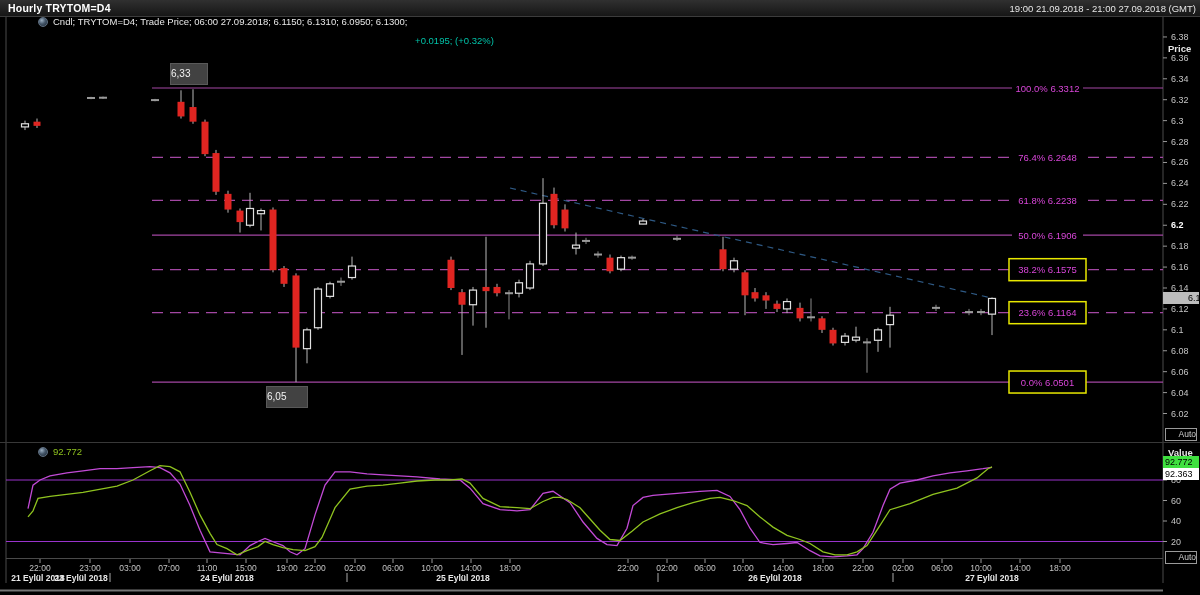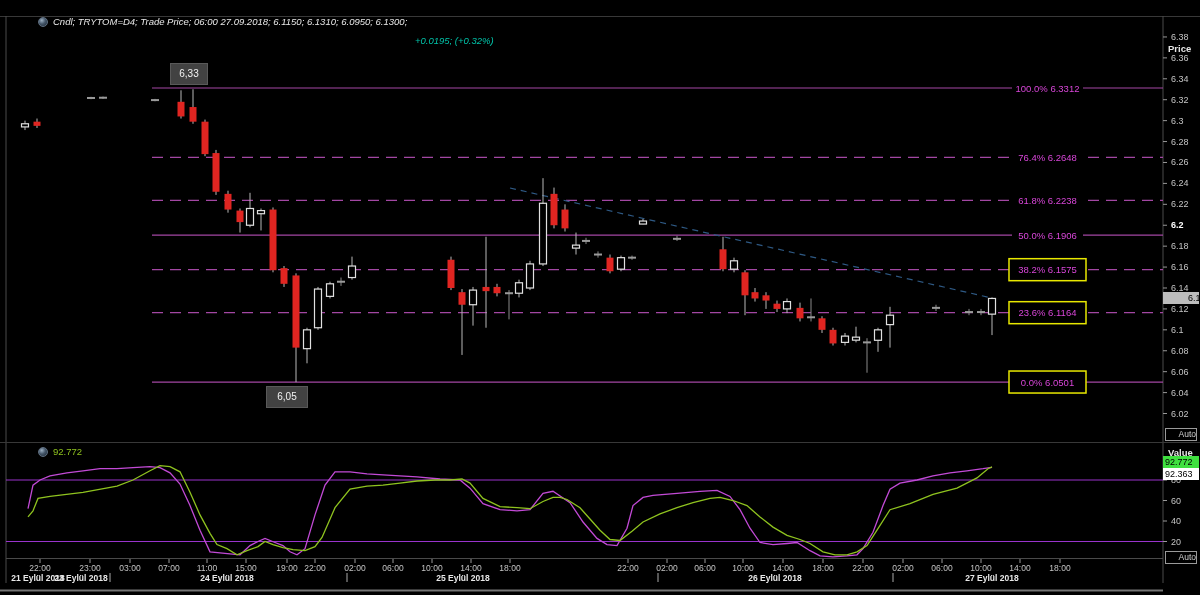--- a/index.html
+++ b/index.html
@@ -8,34 +8,34 @@
   svg{position:absolute;top:0;left:0;font-family:"Liberation Sans",sans-serif;}
   .titlebar{position:absolute;top:0;left:0;width:1200px;height:16px;
             background:linear-gradient(#303030,#161616);border-bottom:1px solid #3c3c3c;
             display:flex;justify-content:space-between;align-items:center;z-index:5;}
   .titlebar .title{color:#fff;font-size:10.5px;font-weight:bold;padding-left:8px;letter-spacing:.2px;}
   .titlebar .range{color:#e6e6e6;font-size:9.5px;padding-right:4px;}
   .legend{position:absolute;height:13px;display:flex;align-items:center;gap:5px;z-index:4;}
   .legend-icon{width:10px;height:10px;border-radius:50%;flex:0 0 auto;
                background:radial-gradient(circle at 35% 30%, #9fb2c4 0%, #46586b 45%, #18222e 100%);
                border:1px solid #5f6f80;box-sizing:border-box;}
-  .price-legend{left:38px;top:15px;font-style:italic;}
+  .price-legend{left:38px;top:15px;}
   .price-legend .main{color:#e8e8e8;font-size:9.5px;white-space:pre;}
   .price-legend .chg{color:#00c2a8;font-size:9.5px;white-space:pre;margin-top:38px;}
   .stoch-legend{left:38px;top:445px;}
   .stoch-legend .main{color:#c24ad6;font-size:9.5px;white-space:pre;}
   .stoch-legend .kval{color:#8fc31f;font-size:9.5px;white-space:pre;}
   .axis-title{position:absolute;left:1168px;color:#e5e5e5;font-size:9.5px;font-weight:bold;z-index:4;}
   .badge{position:absolute;left:1163px;width:36px;height:12px;color:#000;font-size:9px;
          line-height:12px;padding-left:2px;box-sizing:border-box;z-index:4;}
   .autobtn{position:absolute;left:1165px;width:30px;height:11px;border:1px solid #9a9a9a;
            color:#cfcfcf;font-size:8.5px;line-height:11px;text-align:right;background:#000;
            box-sizing:content-box;z-index:4;cursor:pointer;}
   .ann{position:absolute;background:#424242;border:1px solid #595959;color:#f2f2f2;
-       font-size:10px;text-align:center;line-height:20px;height:20px;z-index:4;}
+       font-size:10px;line-height:20px;height:20px;z-index:4;}
 </style>
 </head>
 <body>
 
 <div class="app">
 
   <svg id="chart-svg" width="1200" height="595" viewBox="0 0 1200 595">
       <line x1="0" y1="16.5" x2="1200" y2="16.5" stroke="#383838"></line>
       <line x1="6" y1="16" x2="6" y2="583" stroke="#4a4a4a"></line>
       <line x1="1163" y1="16" x2="1163" y2="583" stroke="#4a4a4a"></line>
@@ -303,20 +303,24 @@
         <text x="463" y="581" fill="#e8e8e8" text-anchor="middle" font-weight="bold">25 Eylül 2018</text>
         <text x="775" y="581" fill="#e8e8e8" text-anchor="middle" font-weight="bold">26 Eylül 2018</text>
         <text x="992" y="581" fill="#e8e8e8" text-anchor="middle" font-weight="bold">27 Eylül 2018</text>
         <line x1="110" y1="573" x2="110" y2="582" stroke="#aaa"></line>
         <line x1="347" y1="573" x2="347" y2="582" stroke="#aaa"></line>
         <line x1="658" y1="573" x2="658" y2="582" stroke="#aaa"></line>
         <line x1="893" y1="573" x2="893" y2="582" stroke="#aaa"></line>
       </g>
     </svg>
 
+  <div class="titlebar">
+    <span class="title">Hourly TRYTOM=D4</span>
+    <span class="range">19:00 21.09.2018 - 21:00 27.09.2018 (GMT)</span>
+  </div>
 
   <div class="legend price-legend">
     <span class="legend-icon"></span>
     <span class="main">Cndl; TRYTOM=D4; Trade Price; 06:00 27.09.2018; 6.1150; 6.1310; 6.0950; 6.1300; </span>
     <span class="chg">+0.0195; (+0.32%)</span>
   </div>
 
   <div class="axis-title" style="top:23px;margin-top:20px;">Price</div>
 
   <div class="ann" style="left:170px;top:63px;width:36px;">6,33</div>

